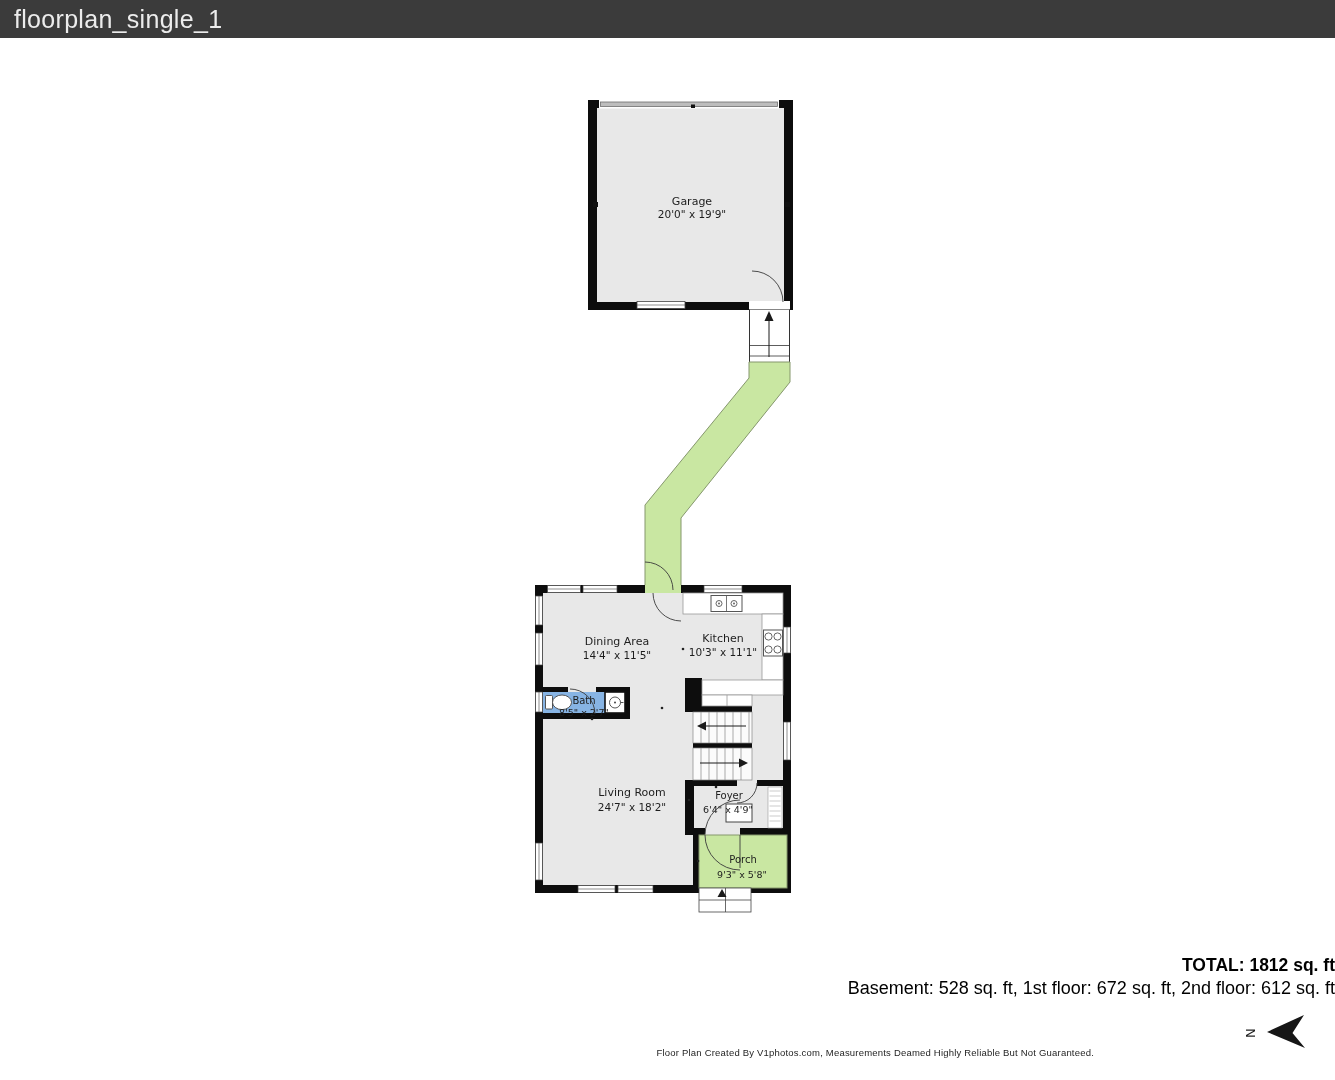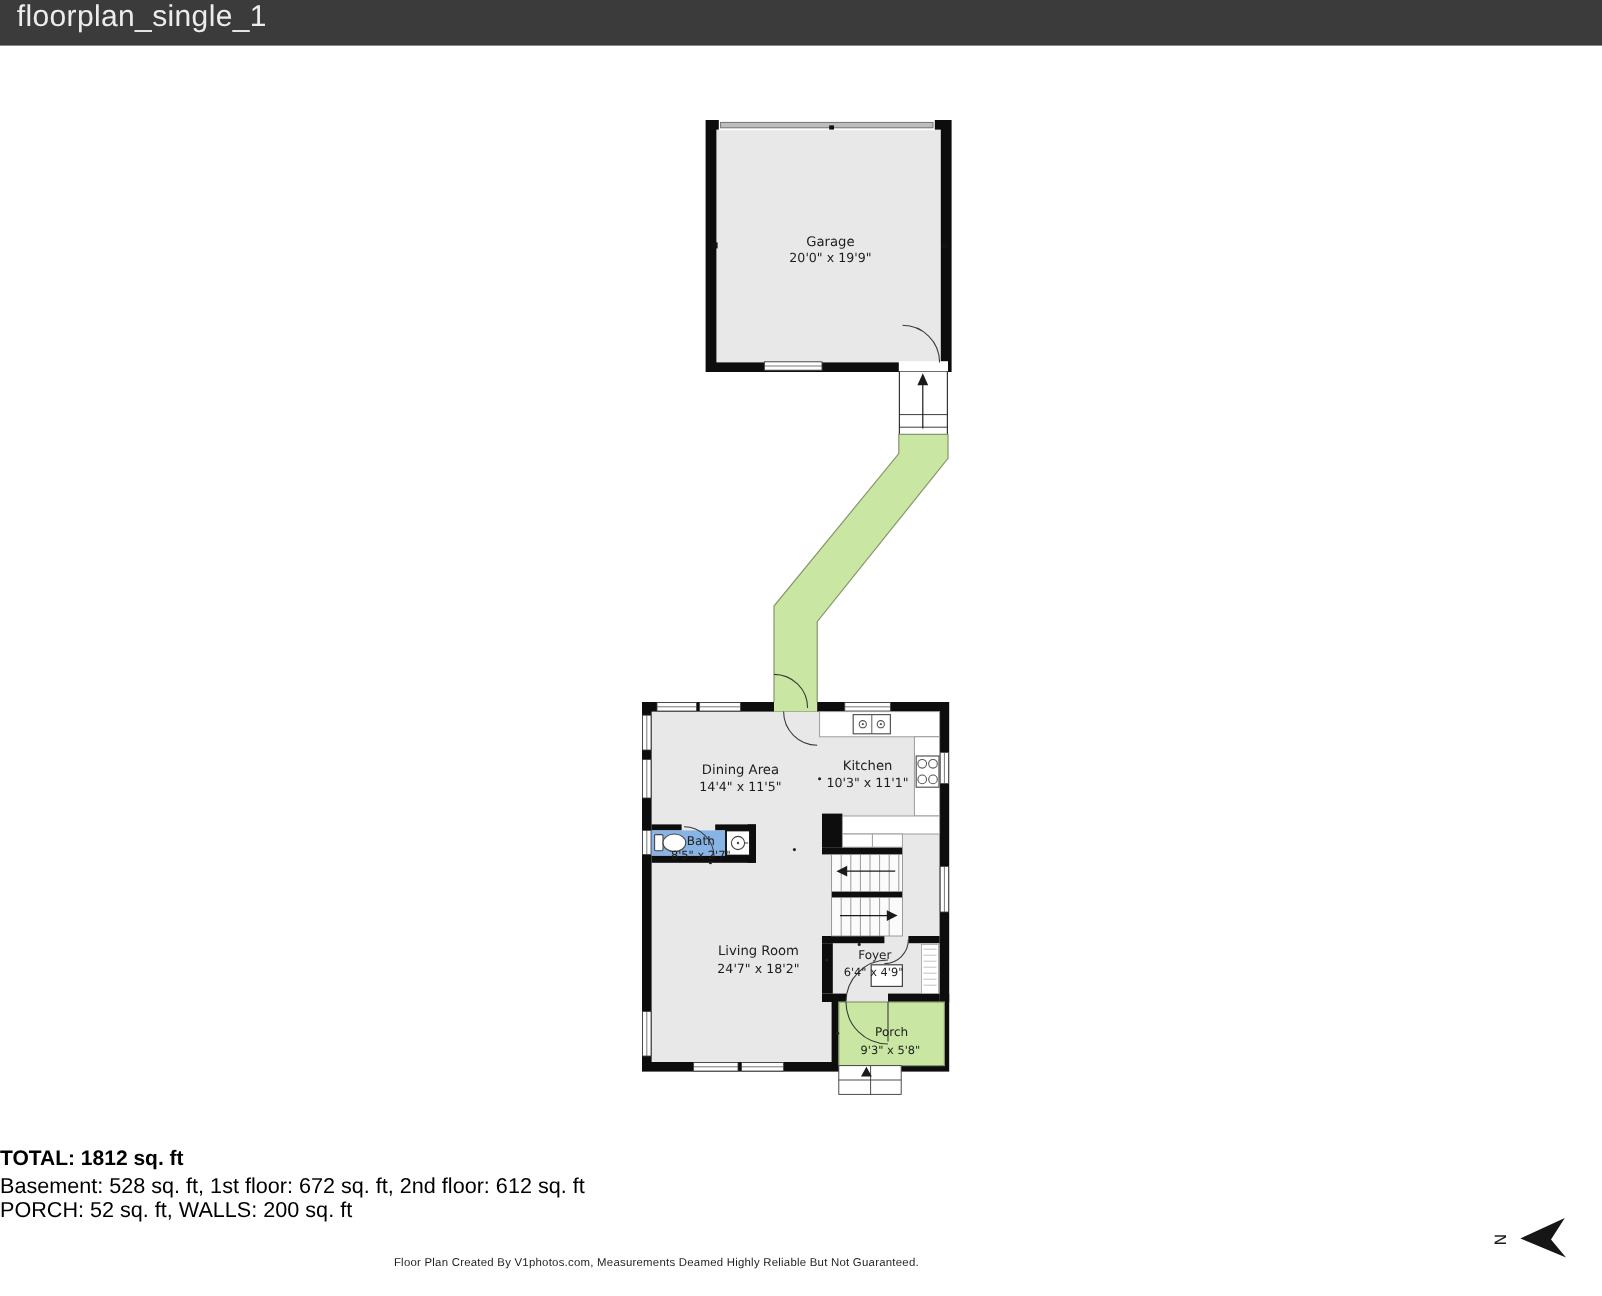--- a/index.html
+++ b/index.html
@@ -2,41 +2,41 @@
 <html><head>
 <meta charset="utf-8">
 <style>
   html,body { margin:0; padding:0; }
   body {
     width:1335px; height:1080px; position:relative; overflow:hidden;
     background:#ffffff; font-family:"Liberation Sans", sans-serif;
   }
   .header {
     position:absolute; top:0; left:0; width:1335px; height:38px;
-    background:#3b3b3b; display:flex; align-items:flex-start;
+    background:#3b3b3b; display:flex; align-items:center;
   }
   .header .title {
     color:#ececec; font-size:25px; font-weight:400;
     padding-left:14px; letter-spacing:.3px;
   }
   svg.plan { position:absolute; top:0; left:0; }
   .lbl { font-family:"DejaVu Sans", sans-serif; fill:#1d1d1d; }
   .n  { font-size:11px; }
   .d  { font-size:10.5px; }
   .ns { font-size:10px; }
   .ds { font-size:9.5px; }
   .summary {
     position:absolute; top:955px; left:0; width:1335px;
-    text-align:left; color:#000;
+    text-align:right; color:#000;
   }
   .summary .total { font-size:17.5px; font-weight:bold; margin-bottom:3px; }
   .summary .line  { font-size:18px; line-height:19.5px; }
   .credit {
     position:absolute; top:1047px; left:0; width:1094px;
-    text-align:center; font-size:9.5px; color:#1e1e1e; letter-spacing:.2px;
+    text-align:right; font-size:9.5px; color:#1e1e1e; letter-spacing:.2px;
   }
 </style>
 </head>
 <body>
 
 <div class="header">
   <span class="title">floorplan_single_1</span>
 </div>
 
 <svg class="plan" width="1335" height="1080" viewBox="0 0 1335 1080" xmlns="http://www.w3.org/2000/svg">
@@ -268,15 +268,14 @@
 
   <g>
     <polygon points="1267,1032 1304,1015 1292.5,1033 1305,1048" fill="#161616"></polygon>
     <text x="1250" y="1038" class="lbl" font-size="13" text-anchor="middle" transform="rotate(-90 1250 1033)">N</text>
   </g>
 </svg>
 
 <div class="summary">
   <div class="total">TOTAL: 1812 sq. ft</div>
   <div class="line">Basement: 528 sq. ft, 1st floor: 672 sq. ft, 2nd floor: 612 sq. ft</div>
-  <div class="line">PORCH: 52 sq. ft, WALLS: 200 sq. ft</div>
 </div>
 <div class="credit">Floor Plan Created By V1photos.com, Measurements Deamed Highly Reliable But Not Guaranteed.</div>
 
 </body></html>

